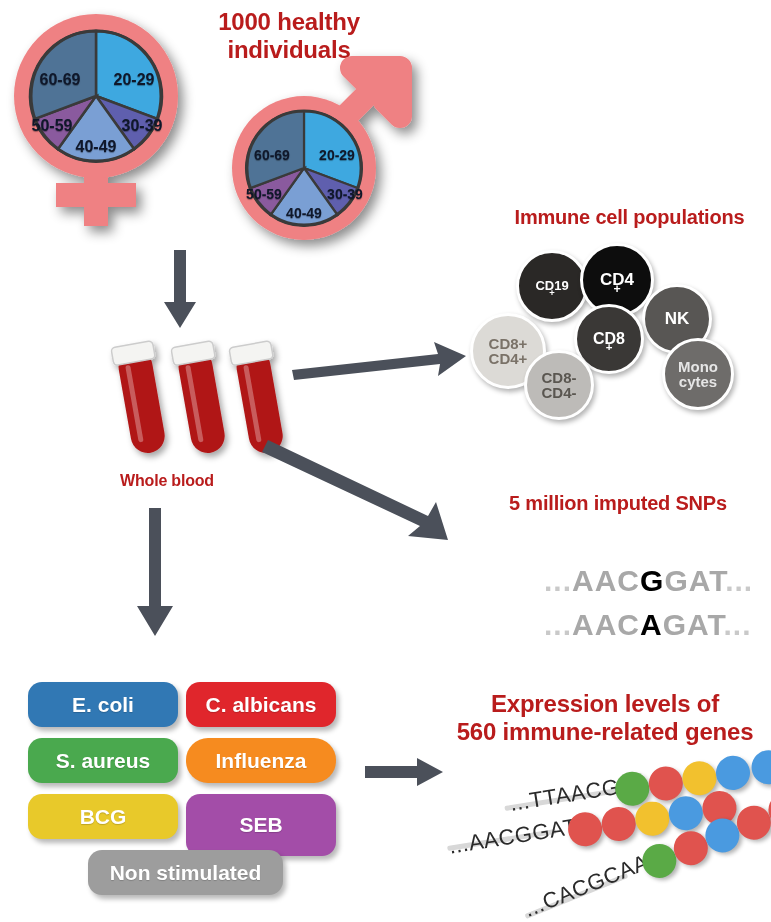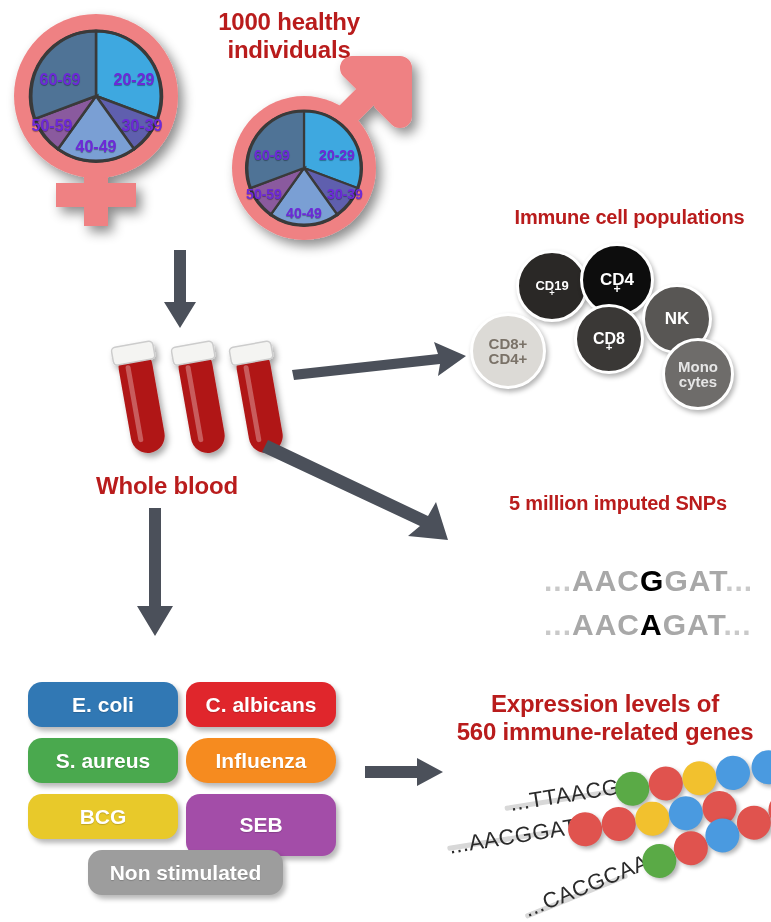--- a/index.html
+++ b/index.html
@@ -27,21 +27,21 @@
     line-height: 1.18;
     letter-spacing: -0.2px;
   }
 
   
   .gender-wrap { position: absolute; }
   .gender-wrap svg { display: block; overflow: visible; }
 
   .pie-label {
     position: absolute;
-    color: #6d28d9;
+    color: #0f172a;
     font-weight: bold;
     white-space: nowrap;
     text-align: center;
     transform: translate(-50%, -50%);
     text-shadow: 0 1px 1px rgba(0,0,0,0.35);
     pointer-events: none;
   }
 
   
   .arrow svg { display: block; overflow: visible; }
@@ -207,21 +207,21 @@
         </g>
         <g transform="rotate(-10 158 60)">
           <rect x="144" y="12" width="34" height="104" rx="17" fill="#b01516"></rect>
           <rect x="140" y="6" width="42" height="18" rx="4" fill="#f4f4f2" stroke="#cccccc" stroke-width="1.5"></rect>
           <rect x="151" y="26" width="5" height="78" rx="2.5" fill="#ffffff" opacity="0.3"></rect>
         </g>
       </g>
     </svg>
   </div>
 
-  <div class="abs title" style="left:82px; top:472px; width:170px; font-size:24px;">Whole blood</div>
+  <div class="abs title" style="left:82px; top:472px; width:170px; font-size:16px;">Whole blood</div>
 
   <div class="abs arrow" style="left:292px; top:330px;">
     <svg width="180" height="50" viewBox="0 0 180 50">
       <path d="M0,40 L146,24 L142,12 L174,26 L146,46 L148,34 L2,50 Z" fill="#4b505a"></path>
     </svg>
   </div>
 
   <div class="abs arrow" style="left:268px; top:440px;">
     <svg width="200" height="110" viewBox="0 0 200 110">
       <path d="M0,0 L160,76 L168,62 L180,100 L140,96 L152,86 L-6,12 Z" fill="#4b505a"></path>
@@ -266,20 +266,24 @@
           <span>CD8</span>
           <span class="sup">+</span>
         </span>
     </div>
 
     <div class="cell-circle" style="left:194px; top:98px; width:72px; height:72px; background:#6e6c6a; color:#e5e5e5; font-size:15px;">
       <span>Mono</span>
       <span>cytes</span>
     </div>
 
+    <div class="cell-circle" style="left:56px; top:110px; width:70px; height:70px; background:#bdbbb8; color:#5a5650; font-size:15px;">
+      <span>CD8-</span>
+      <span>CD4-</span>
+    </div>
 
 
   </div>
 
   <div class="abs title" style="left:478px; top:492px; width:280px; font-size:20px;">5 million imputed SNPs</div>
 
   <div class="abs" style="left:488px; top:530px; width:250px; height:90px;">
     <div class="snp-row" style="left:0px; top:0px; font-size:30px;">
       <span class="snp-faint">...</span><span class="snp-mid">AAC</span><span class="snp-hl">G</span><span class="snp-mid">GAT</span><span class="snp-faint">...</span>
     </div>

